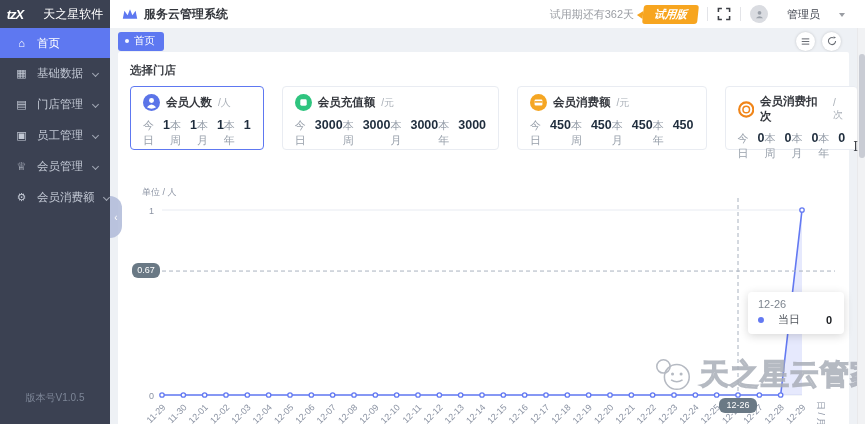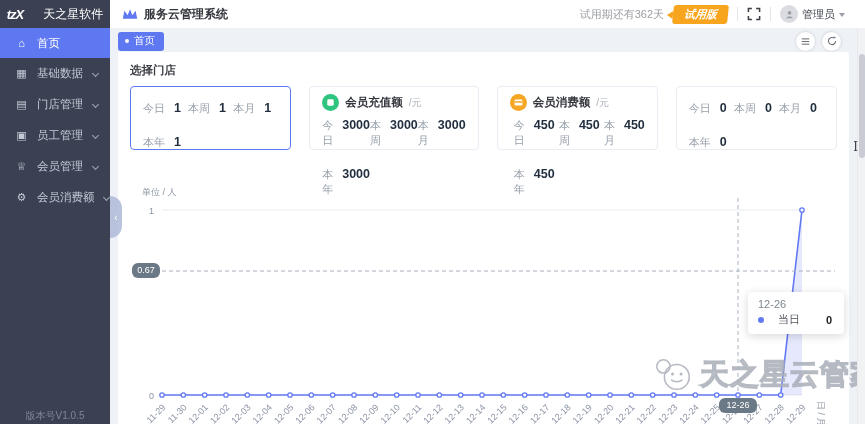--- a/index.html
+++ b/index.html
@@ -7,31 +7,31 @@
   
   .app-header{position:absolute;top:0;left:0;width:865px;height:28px;background:#fff;display:flex;align-items:center;z-index:8;}
   .logo-area{width:110px;height:28px;background:#3b4152;color:#fff;display:flex;align-items:center;justify-content:center;gap:20px;flex:none;}
   .logo-mark{font-style:italic;font-weight:bold;font-size:13px;letter-spacing:-1px;}
   .logo-text{font-size:12px;}
   .app-title{display:flex;align-items:center;gap:6px;margin-left:12px;font-size:12px;color:#33363c;font-weight:bold;}
   .header-right{margin-left:auto;display:flex;align-items:center;gap:9px;padding-right:20px;font-size:11px;color:#9a9da3;}
   .trial-badge{background:#f7a51f;color:#fff;font-size:11px;font-weight:bold;font-style:italic;padding:2px 11px;border-radius:3px;position:relative;transform:skewX(-6deg);}
   .trial-badge::before{content:"";position:absolute;left:-6px;top:6px;border:4px solid transparent;border-right:6px solid #f7a51f;border-left:0;}
   .hdr-divider{width:1px;height:14px;background:#e3e4e8;}
-  .user{display:flex;align-items:center;gap:4px;color:#424650;cursor:pointer;}
+  .user{display:flex;align-items:center;gap:19px;color:#424650;cursor:pointer;}
   .avatar{width:18px;height:18px;border-radius:50%;background:#dadce1;display:flex;align-items:center;justify-content:center;}
   .caret{width:0;height:0;border:3.5px solid transparent;border-top:4px solid #9a9da3;margin-top:4px;}
   
   .sidebar{position:absolute;top:28px;left:0;width:110px;height:396px;background:#3b4152;z-index:7;}
   .menu-item{height:31px;display:flex;align-items:center;padding:0 12px 0 15px;color:#c3c9d5;font-size:11.5px;gap:9px;cursor:pointer;}
   .menu-item.active{background:#5e78f1;color:#fff;height:30px;}
   .menu-icon{width:13px;font-size:11px;text-align:center;flex:none;}
   .menu-label{flex:1;white-space:nowrap;}
   .chev{width:5px;height:5px;border-right:1px solid currentColor;border-bottom:1px solid currentColor;transform:rotate(45deg);opacity:.75;flex:none;}
-  .version{position:absolute;bottom:1px;width:100%;text-align:center;color:#7d8697;font-size:10px;}
+  .version{position:absolute;bottom:19px;width:100%;text-align:center;color:#7d8697;font-size:10px;}
   .collapse-handle{position:absolute;left:110px;top:196px;width:12px;height:42px;background:#b4bedb;opacity:.9;border-radius:0 14px 14px 0;color:#fff;display:flex;align-items:center;justify-content:center;font-size:10px;z-index:9;cursor:pointer;}
   
   .main{position:absolute;left:110px;top:28px;right:0;bottom:0;}
   .tabbar{height:24px;display:flex;align-items:center;padding:2px 10px 0 8px;}
   .tab{background:#5e78f1;color:#fff;font-size:10.5px;padding:2px 9px 3px 7px;border-radius:3px;display:flex;align-items:center;gap:5px;cursor:pointer;}
   .tab::before{content:"";width:4px;height:4px;border-radius:50%;background:rgba(255,255,255,.95);}
   .tab-actions{margin-left:auto;display:flex;gap:7px;margin-right:14px;}
   .circle-btn{width:19px;height:19px;border-radius:50%;background:#fff;box-shadow:0 0 3px rgba(0,0,0,.18);display:flex;align-items:center;justify-content:center;color:#6b6f76;cursor:pointer;}
   .panel{position:absolute;left:8px;right:16px;top:24px;bottom:-40px;background:#fff;border-radius:2px;}
   
@@ -39,21 +39,21 @@
   .filter-label{font-size:11.5px;color:#3c3f45;font-weight:bold;}
   .select{width:84px;height:22px;border:1px solid #dcdfe6;border-radius:3px;display:flex;align-items:center;padding:0 8px;font-size:11px;color:#606266;cursor:pointer;background:#fff;}
   .select .chev{margin-left:auto;color:#b8bcc4;}
   
   .cards-row{display:flex;gap:18px;padding:2px 12px 0;}
   .card{flex:1;height:64px;border:1px solid #e9ecf2;border-radius:4px;padding:7px 12px 0;cursor:pointer;background:#fff;}
   .card.selected{border-color:#5e78f1;}
   .card-head{display:flex;align-items:center;gap:6px;}
   .card-title{font-size:11.5px;font-weight:bold;color:#33363c;}
   .card-unit{font-size:10px;color:#aab0b8;}
-  .card-grid{margin-top:7px;display:grid;grid-template-columns:1fr 1fr 1fr;row-gap:19px;text-align:right;}
+  .card-grid{margin-top:7px;display:grid;grid-template-columns:1fr 1fr 1fr 1fr;row-gap:1px;}
   .cg-cell{display:flex;align-items:baseline;font-size:11px;color:#98a0ab;}
   .cg-val{font-size:12.5px;font-weight:bold;color:#1f2d3d;margin-left:9px;}
   
   .chart-wrap{margin:34px 4px 0 10px;height:244px;position:relative;}
   #chart-svg{position:absolute;left:0;top:0;z-index:1;}
   .axis-label{font-size:9px;fill:#8b93a3;}
   .ptr-badge{position:absolute;background:#6a7985;color:#fff;font-size:9px;line-height:15px;text-align:center;border-radius:6px;z-index:4;padding:0 4px;}
   .tooltip{position:absolute;background:#fff;border-radius:4px;box-shadow:0 2px 10px rgba(0,0,0,.16);padding:6px 12px 7px 10px;font-size:11px;color:#7d858f;z-index:5;min-width:52px;}
   .tt-row{display:flex;align-items:center;gap:14px;margin-top:2px;color:#52575e;}
   .tt-dot{width:6px;height:6px;border-radius:50%;background:#6379f2;flex:none;}
@@ -166,20 +166,29 @@
   </div>
 
   <div class="panel">
 
     <div class="filter-row">
       <span class="filter-label">选择门店</span>
     </div>
 
     <div class="cards-row">
       <div class="card selected">
+        <div class="card-head">
+          <svg width="17" height="17" viewBox="0 0 20 20">
+            <circle cx="10" cy="10" r="10" fill="#5b74e8"></circle>
+              <circle cx="10" cy="7.6" r="2.9" fill="#fff"></circle>
+              <path d="M4.6 15.6 q5.4 -6.6 10.8 0 a10 10 0 0 1 -10.8 0 z" fill="#fff"></path>
+          </svg>
+          <span class="card-title">会员人数</span>
+          <span class="card-unit">/人</span>
+        </div>
         <div class="card-grid">
           <div class="cg-cell">
               <span>今日</span>
               <span class="cg-val">1</span>
             </div>
           <div class="cg-cell">
               <span>本周</span>
               <span class="cg-val">1</span>
             </div>
           <div class="cg-cell">
@@ -246,20 +255,28 @@
               <span class="cg-val">450</span>
             </div>
           <div class="cg-cell">
               <span>本年</span>
               <span class="cg-val">450</span>
             </div>
         </div>
       </div>
 
       <div class="card">
+        <div class="card-head">
+          <svg width="17" height="17" viewBox="0 0 20 20">
+            <circle cx="10" cy="10" r="8.6" fill="none" stroke="#f08519" stroke-width="2.6"></circle>
+              <circle cx="10" cy="10" r="4" fill="none" stroke="#f08519" stroke-width="1.8"></circle>
+          </svg>
+          <span class="card-title">会员消费扣次</span>
+          <span class="card-unit">/次</span>
+        </div>
         <div class="card-grid">
           <div class="cg-cell">
               <span>今日</span>
               <span class="cg-val">0</span>
             </div>
           <div class="cg-cell">
               <span>本周</span>
               <span class="cg-val">0</span>
             </div>
           <div class="cg-cell">

